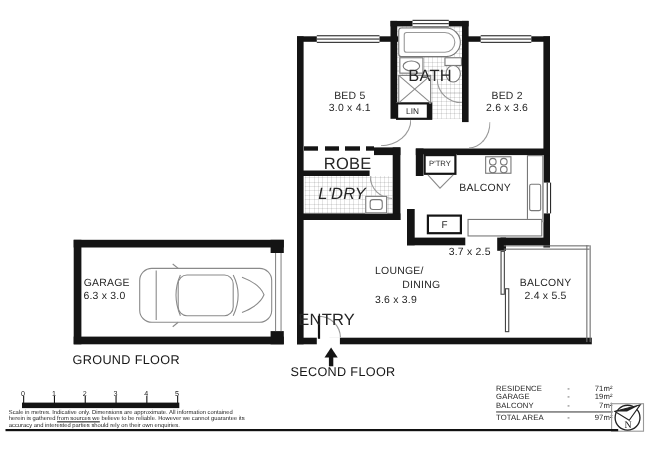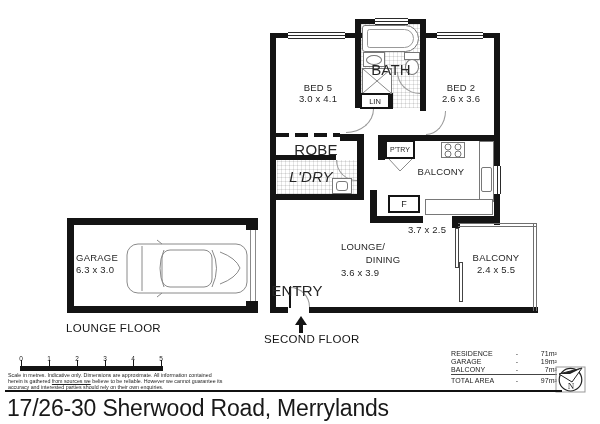--- a/index.html
+++ b/index.html
@@ -138,21 +138,21 @@
   <div>
     <div class="w" style="left:67px;top:218px;width:191px;height:7px;"></div>
     <div class="w" style="left:67px;top:218px;width:7px;height:95px;"></div>
     <div class="w" style="left:67px;top:306px;width:191px;height:7px;"></div>
     <div class="w" style="left:246px;top:218px;width:12px;height:12px;"></div>
     <div class="w" style="left:246px;top:301px;width:12px;height:12px;"></div>
     <div style="position:absolute;left:250px;top:230px;width:1px;height:71px;background:#8a8a8a;"></div>
     <div style="position:absolute;left:255px;top:230px;width:1px;height:71px;background:#8a8a8a;"></div>
     <div class="lbl c f9" style="left:97px;top:252px;">GARAGE</div>
     <div class="lbl c f9" style="left:95px;top:264px;">6.3 x 3.0</div>
-    <div class="lbl" style="left:66px;top:322px;font-size:11.5px;letter-spacing:.3px;color:#161616;">LOUNGE FLOOR</div>
+    <div class="lbl" style="left:66px;top:322px;font-size:11.5px;letter-spacing:.3px;color:#161616;">GROUND FLOOR</div>
   </div>
 
   <svg class="svg-abs" width="600" height="424" viewBox="0 0 600 424">
     <g stroke="#8a8a8a" fill="none" stroke-width="1">
       <rect x="127" y="244" width="120" height="49" rx="11"></rect>
       <rect x="162" y="250" width="50" height="37" rx="8"></rect>
       <path d="M212,250 q9,18 0,37"></path>
       <path d="M164,250 q-8,18 0,37"></path>
       <path d="M142,246 v45"></path>
       <path d="M220,252 q16,6 20,16 q-4,10 -20,16"></path>
@@ -219,15 +219,14 @@
 
   <svg class="svg-abs" style="left:551px;top:363px;" width="42" height="34" viewBox="0 0 42 34">
     <rect x="5" y="4" width="29" height="25" stroke="#999" fill="none" stroke-width="1"></rect>
     <circle cx="19.5" cy="16.7" r="11.3" stroke="#222" fill="#fff" stroke-width="1.2"></circle>
     <polygon points="8,11 31,5 21,19" fill="#fff" stroke="#222" stroke-width="1"></polygon>
     <polygon points="8,11 31,5 19,11" fill="#222"></polygon>
     <text x="20" y="26" font-size="9" text-anchor="middle" fill="#222" font-family="Liberation Serif, serif">N</text>
   </svg>
 
   <div style="position:absolute;left:5px;top:390px;width:557px;height:2px;background:#111;"></div>
-  <div class="title">17/26-30 Sherwood Road, Merrylands</div>
 
 </div>
 
 </body></html>

